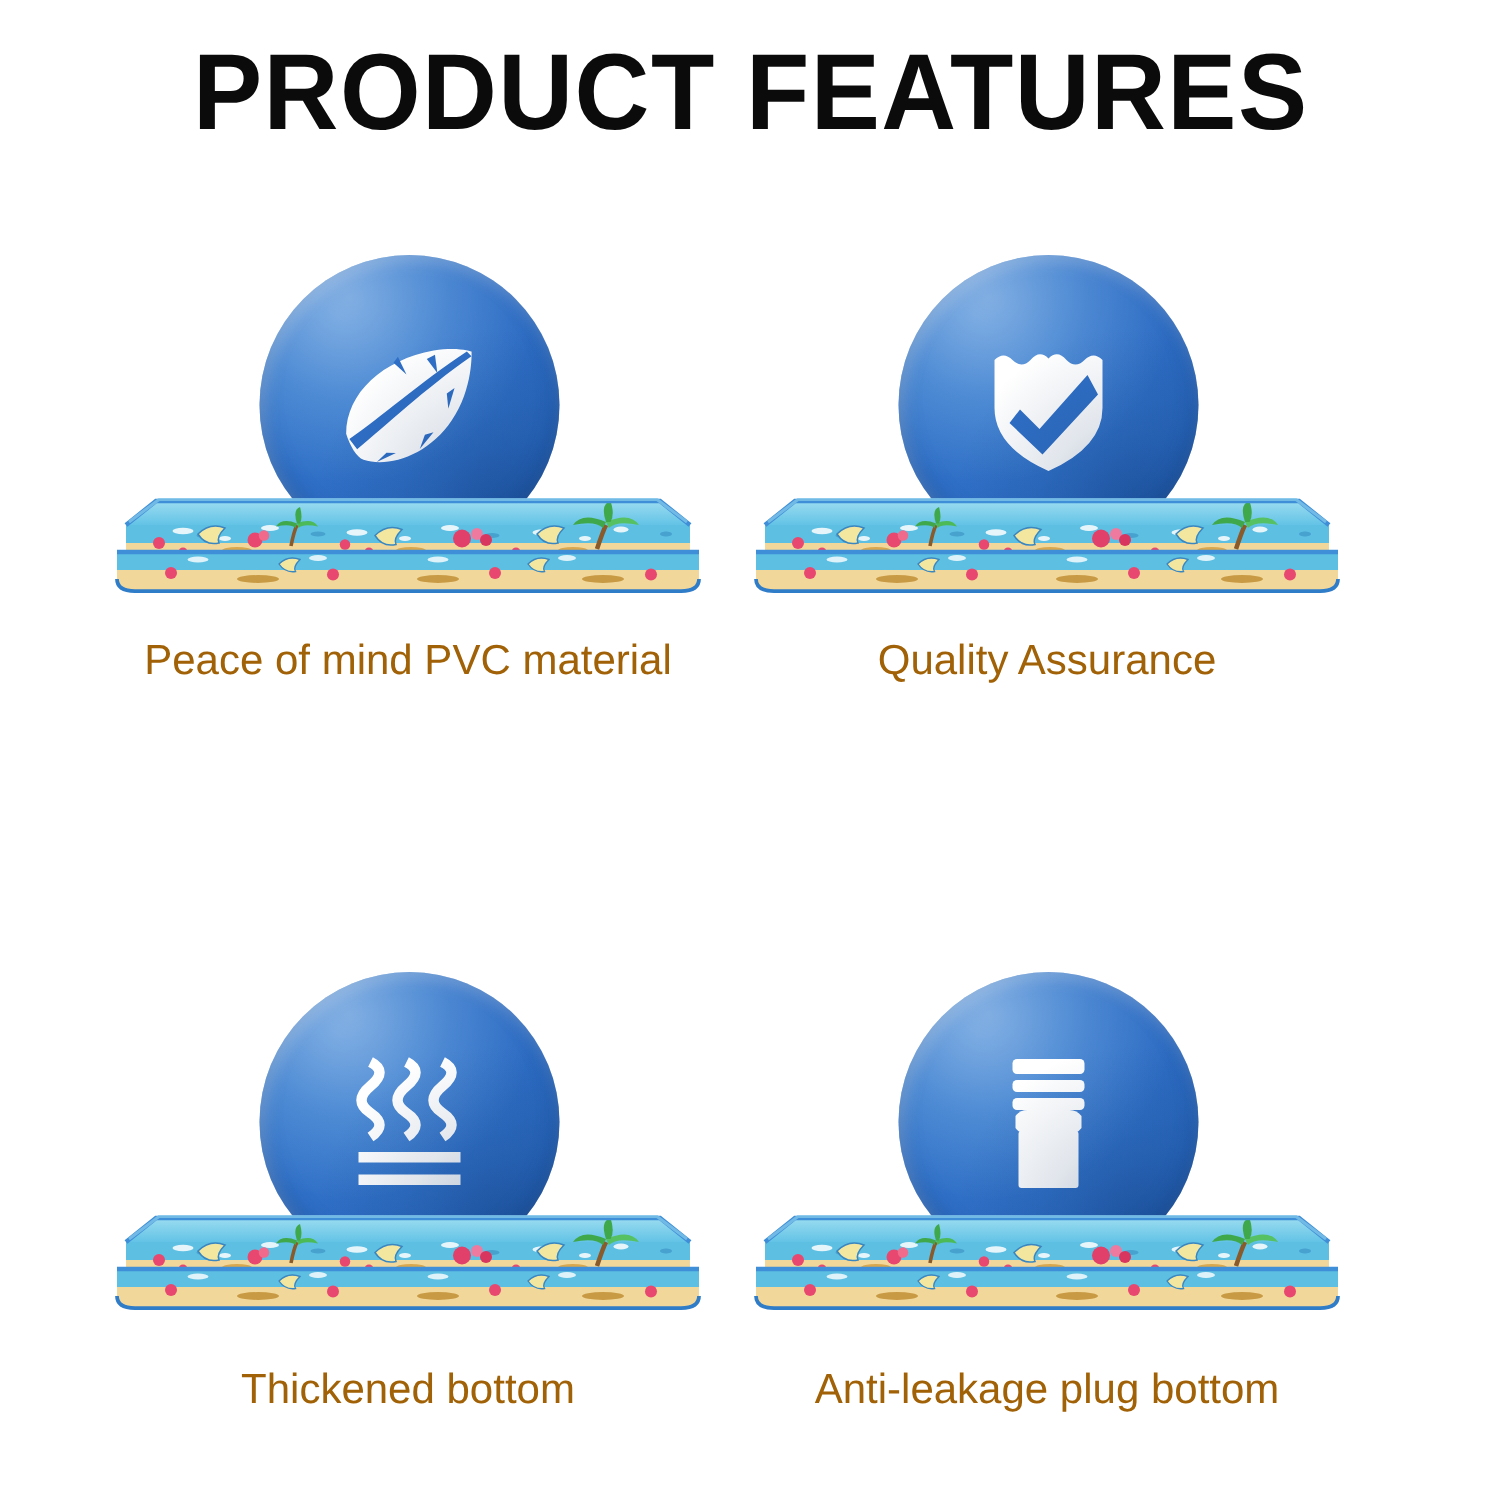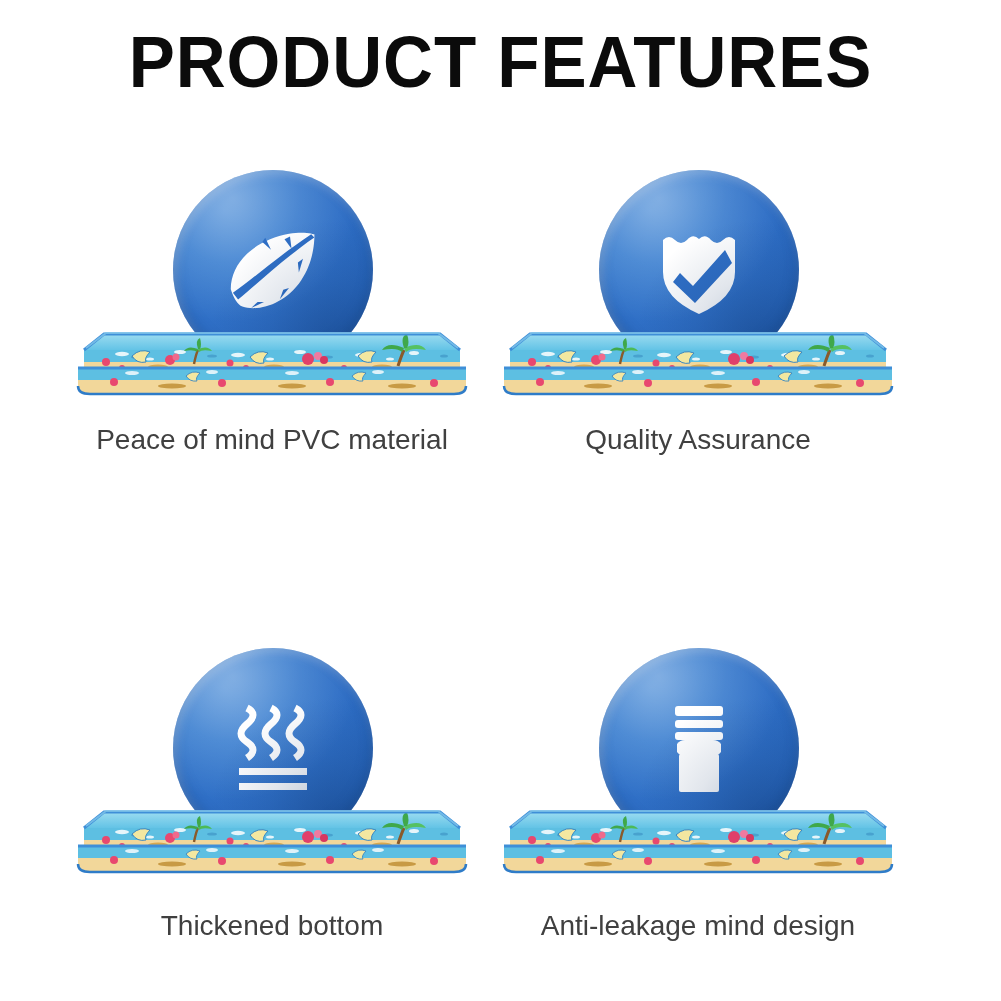--- a/index.html
+++ b/index.html
@@ -124,21 +124,21 @@
   
   .caption {
     position: absolute;
     left: 0;
     top: 274px;
     width: 420px;
     text-align: center;
     font-family: "Liberation Sans", sans-serif;
     font-size: 28px;
     font-weight: 400;
-    color: #404040;
+    color: #a16207;
     white-space: nowrap;
   }
   .feature.row-b .caption { top: 282px; }
 </style>
 </head>
 <body>
 
 <div class="page">
 
   <div class="page-title">PRODUCT FEATURES</div>
@@ -654,17 +654,17 @@
                 <path d="M124 56 q6-6 14-3 q-5 5-3 8 q-7 1-11-5 Z"></path>
                 <path d="M290 56 q6-6 14-3 q-5 5-3 8 q-7 1-11-5 Z"></path>
               </g>
             </g>
             <path d="M16 48 L404 48" stroke="#3f8fd8" stroke-width="3" fill="none"></path>
             <path d="M16 66 Q16 74 28 74 L392 74 Q404 74 404 66" fill="none" stroke="#2f7cc8" stroke-width="2.5"></path>
           </svg>
         </div>
 
       </div>
-      <div class="caption">Anti-leakage mind design</div>
+      <div class="caption">Anti-leakage plug bottom</div>
     </div>
 
   </div>
 </div>
 
 </body></html>

